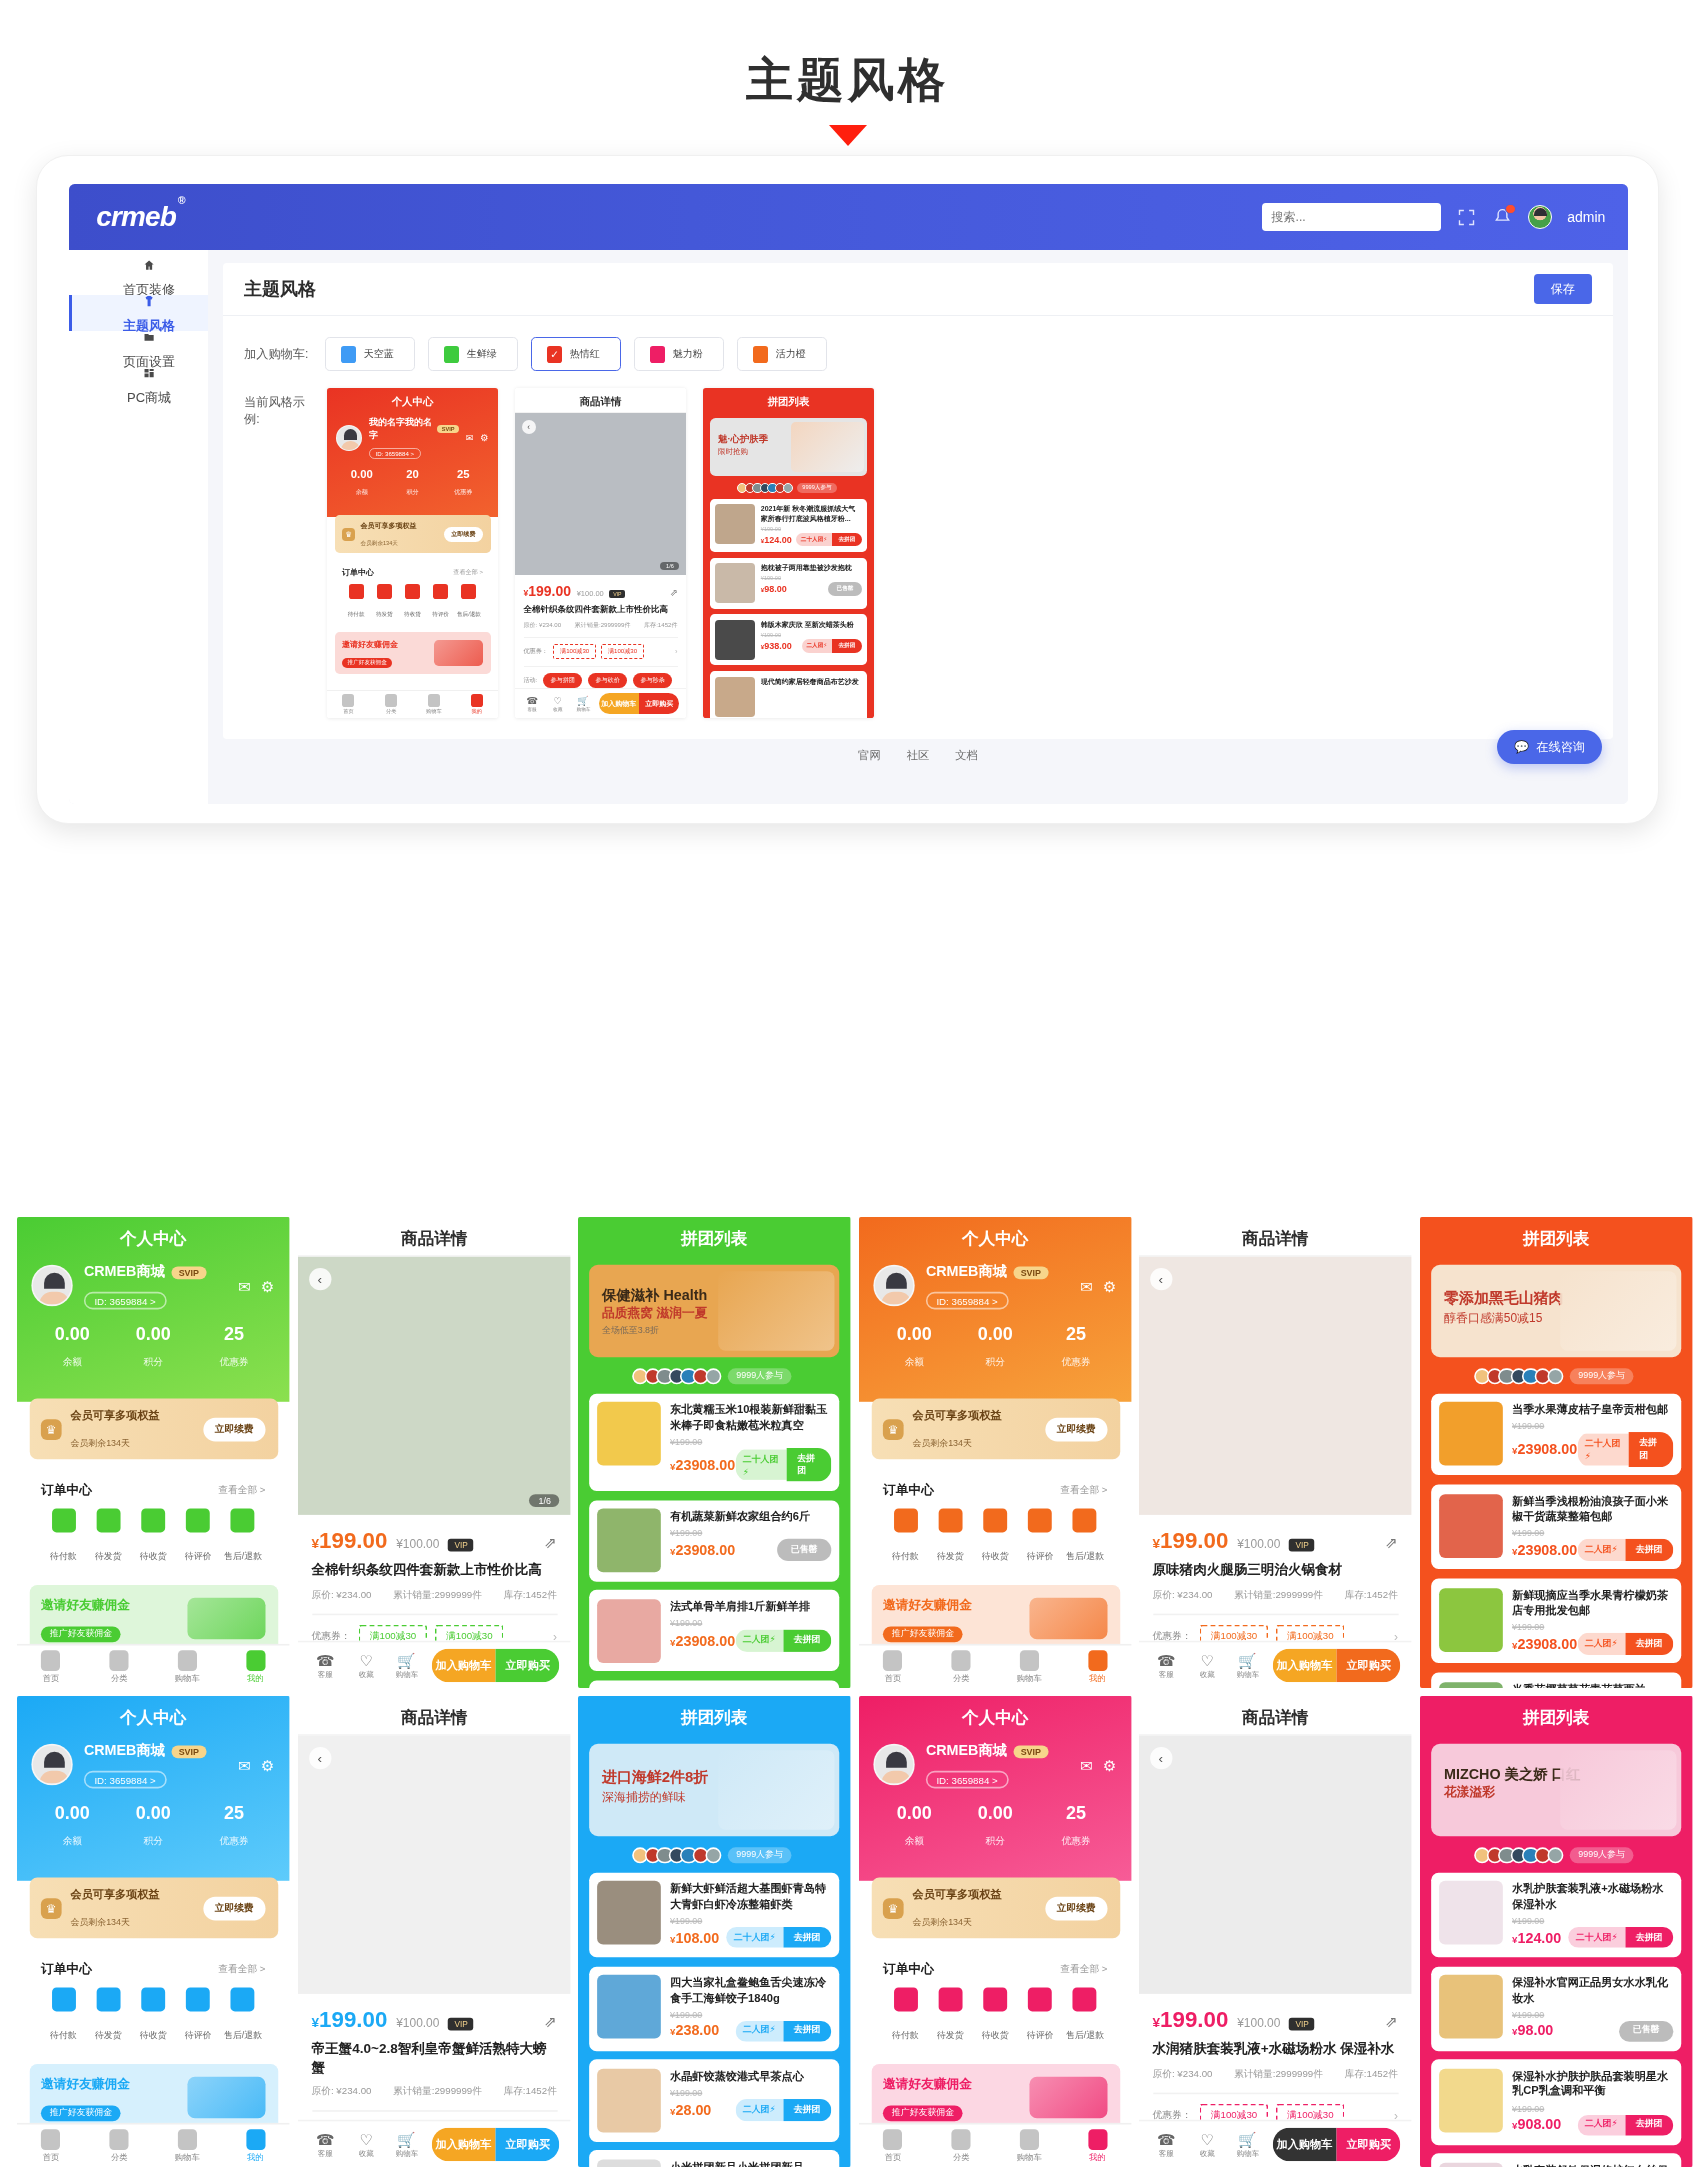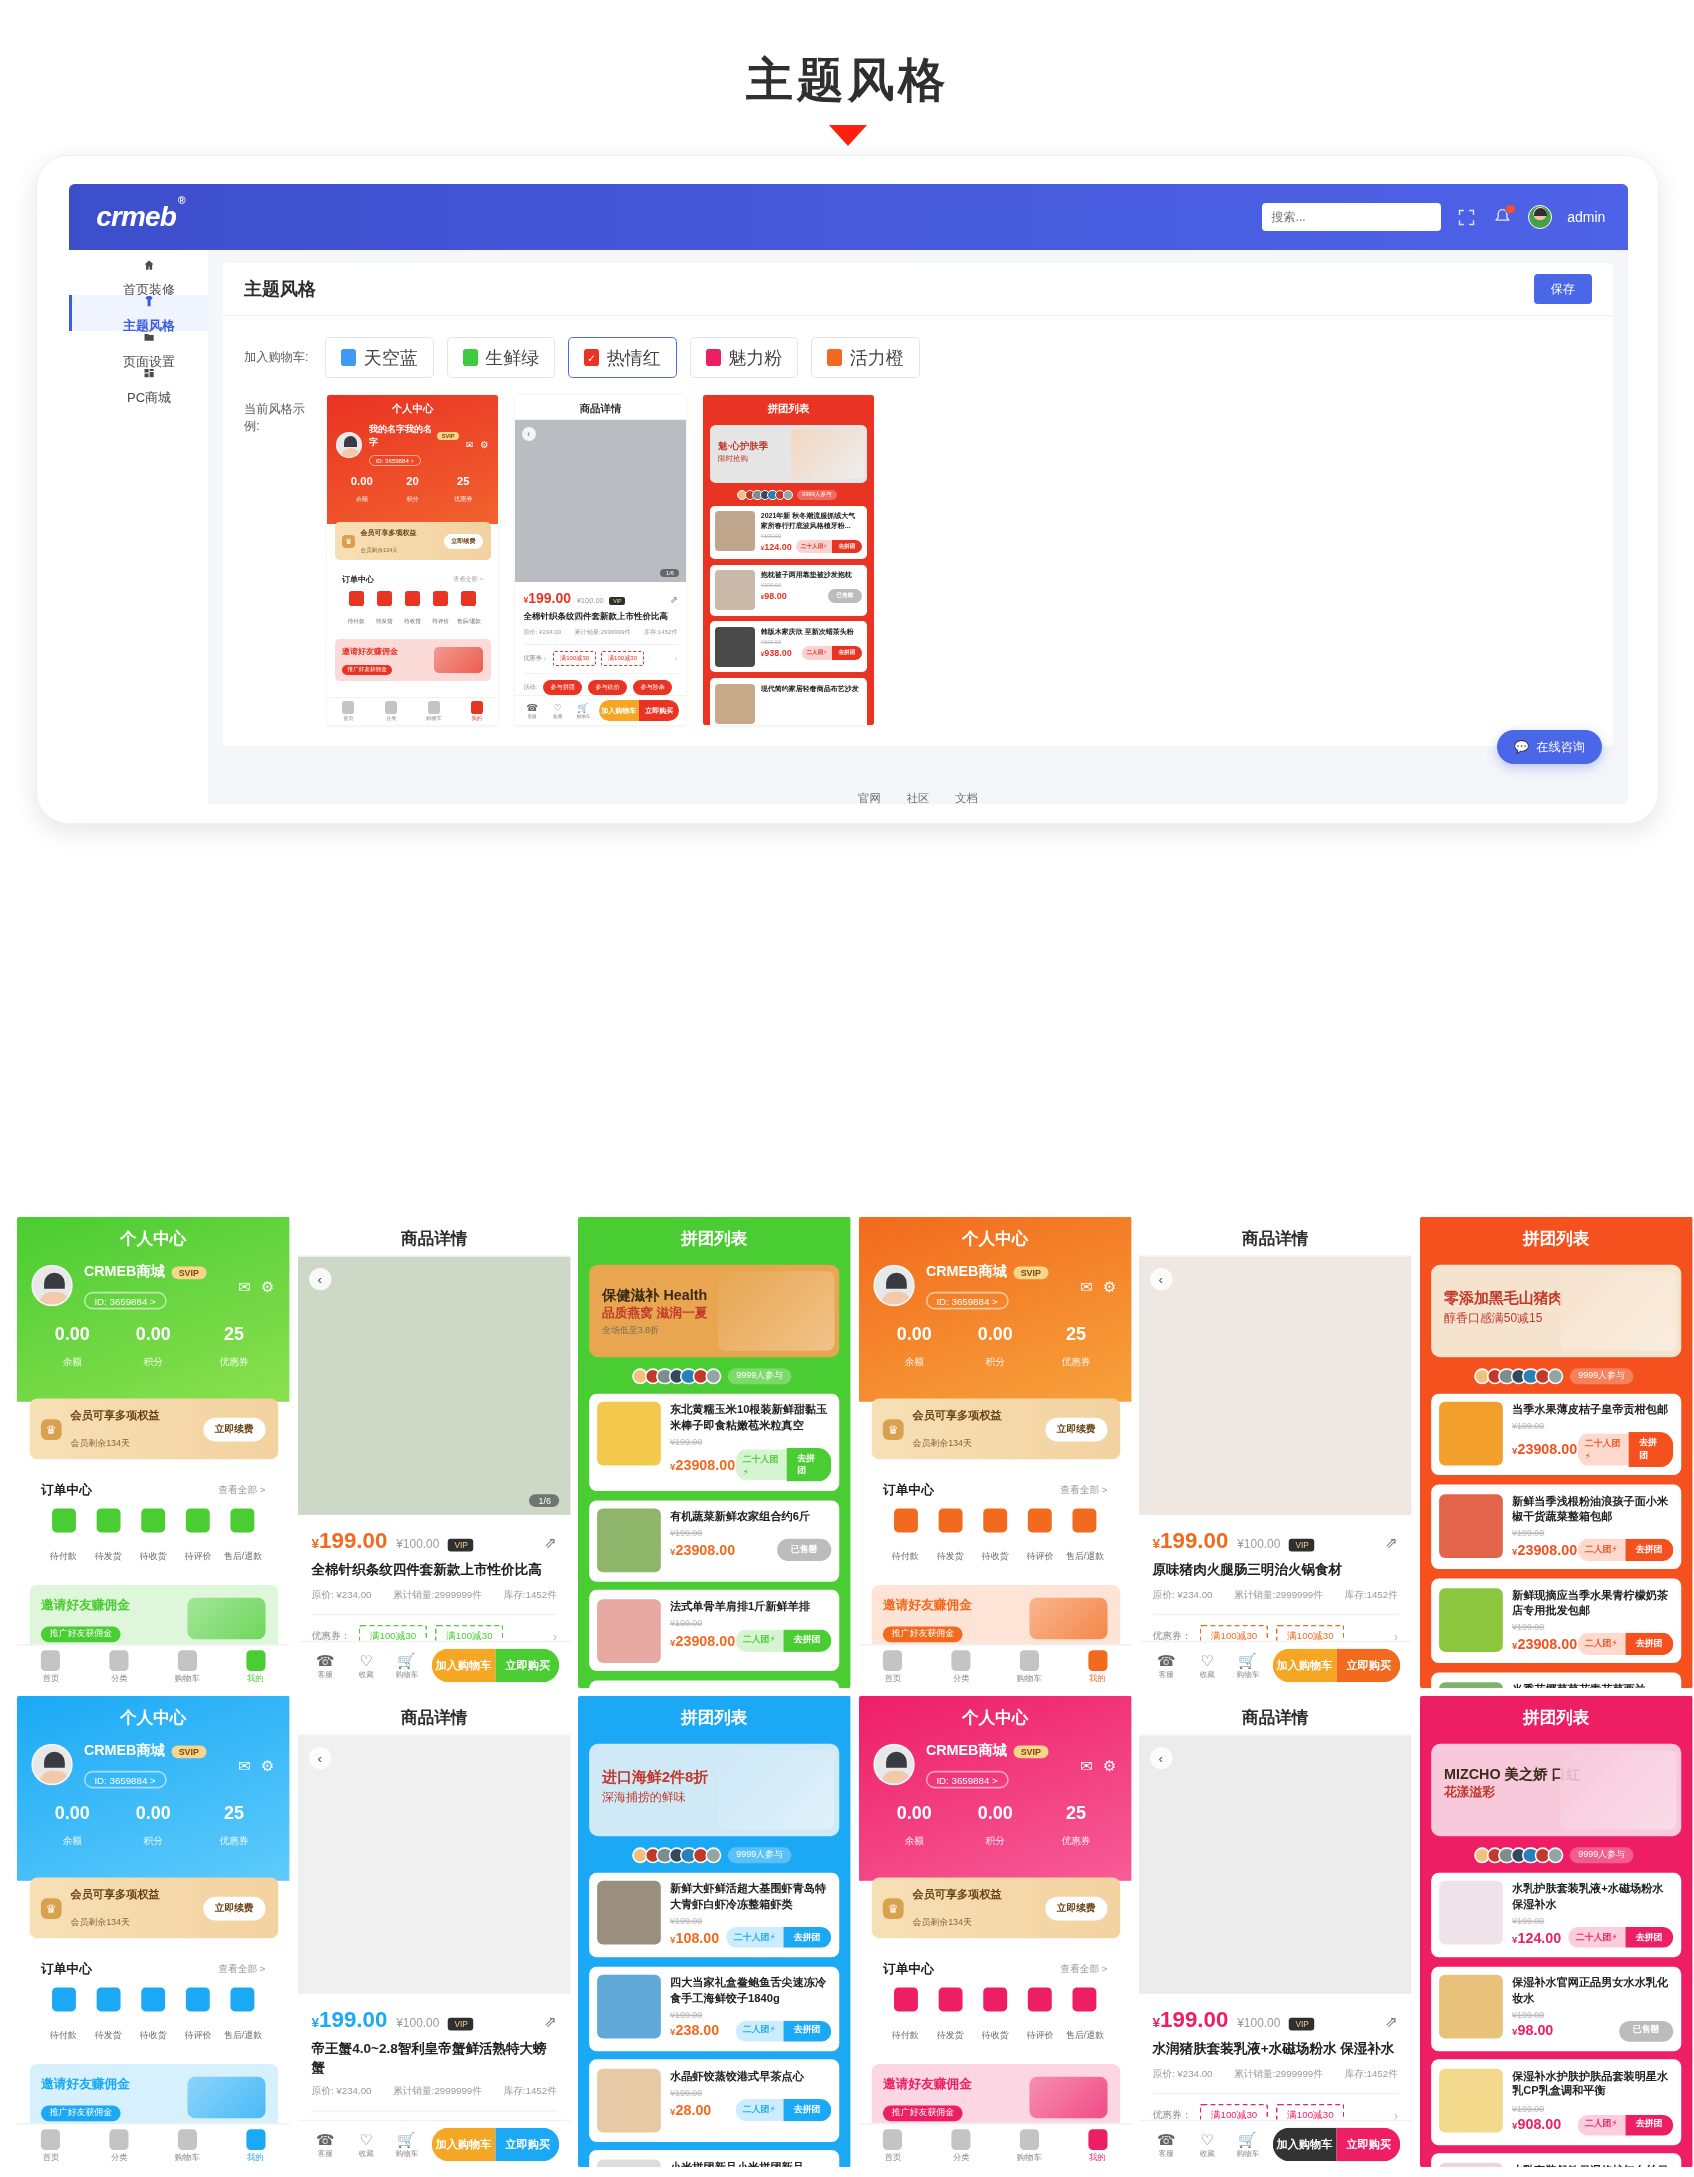--- a/index.html
+++ b/index.html
@@ -86,21 +86,21 @@
   .card-body { padding:21px; }
 
   .scheme-row { display:flex; align-items:center; gap:13px; margin-bottom:17px; }
   .scheme-label { font-size:12.2px; color:#5a5a5a; margin-right:3.8px; }
   .scheme-opt { display:flex; align-items:center; gap:7.5px; border:0.9px solid #e2e4ea;
                 border-radius:4.7px; padding:7.5px 15px; background:#fff; cursor:pointer; min-width:90px; }
   .scheme-opt.selected { border-color:#4a67e8; }
   .swatch { width:15px;height:17px;border-radius:2.8px; position:relative; }
   .swatch .chk { position:absolute; inset:0; display:flex; align-items:center; justify-content:center;
                  color:#fff; font-size:10.4px; }
-  .scheme-name { font-size:18px; color:#444; }
+  .scheme-name { font-size:10px; color:#444; }
 
   .preview-row { display:flex; gap:13px; align-items:flex-start; }
   .preview-label { font-size:12.2px; color:#5a5a5a; padding-top:5.6px; width:70px; flex:none; }
 
   
   .phones { display:flex; gap:17px; }
   .phone { width:171px; height:330px; border-radius:2.8px; overflow:hidden;
            position:relative; background:#fff; box-shadow:0 0.9px 3.8px rgba(0,0,0,.08); }
 
   
@@ -201,21 +201,21 @@
   .gb-now { font-size:9px; font-weight:700; }
   .gb-now i { font-size:6.1px; font-style:normal; }
   .gb-btn { margin-left:auto; display:flex; align-items:center; border-radius:8.5px; overflow:hidden; }
   .gb-btn .l { font-size:5.6px; padding:2.8px 4.7px; font-weight:700; }
   .gb-btn .r { font-size:5.6px; padding:2.8px 6.6px; color:#fff; font-weight:700; }
   .gb-sold { margin-left:auto; font-size:5.6px; color:#fff; background:#bcbcbc;
              border-radius:8.5px; padding:2.8px 8.5px; font-weight:700; }
 
   
   .admin-footer { text-align:center; padding-top:9.4px; }
-  .footer-links { display:flex; gap:26px; justify-content:center; font-size:11.3px; color:#6b6b6b;margin-top:36px; }
+  .footer-links { display:flex; gap:26px; justify-content:center; font-size:11.3px; color:#6b6b6b; }
   .footer-copy { font-size:10.4px; color:#a8a8a8; margin-top:7.5px; }
   .chat-fab { position:absolute; right:26px; bottom:40px; background:#4a67e8; color:#fff;
               border-radius:19px; padding:8.5px 17px; font-size:12.2px; display:flex; gap:6.6px;
               align-items:center; box-shadow:0 3.8px 11.3px rgba(74,103,232,.35); }
 
   
   .thumb-grid {
     position:absolute; left:17px; top:1217px; width:1661px;
     display:grid; grid-template-columns:repeat(6,273px); gap:7.5px;
   }

